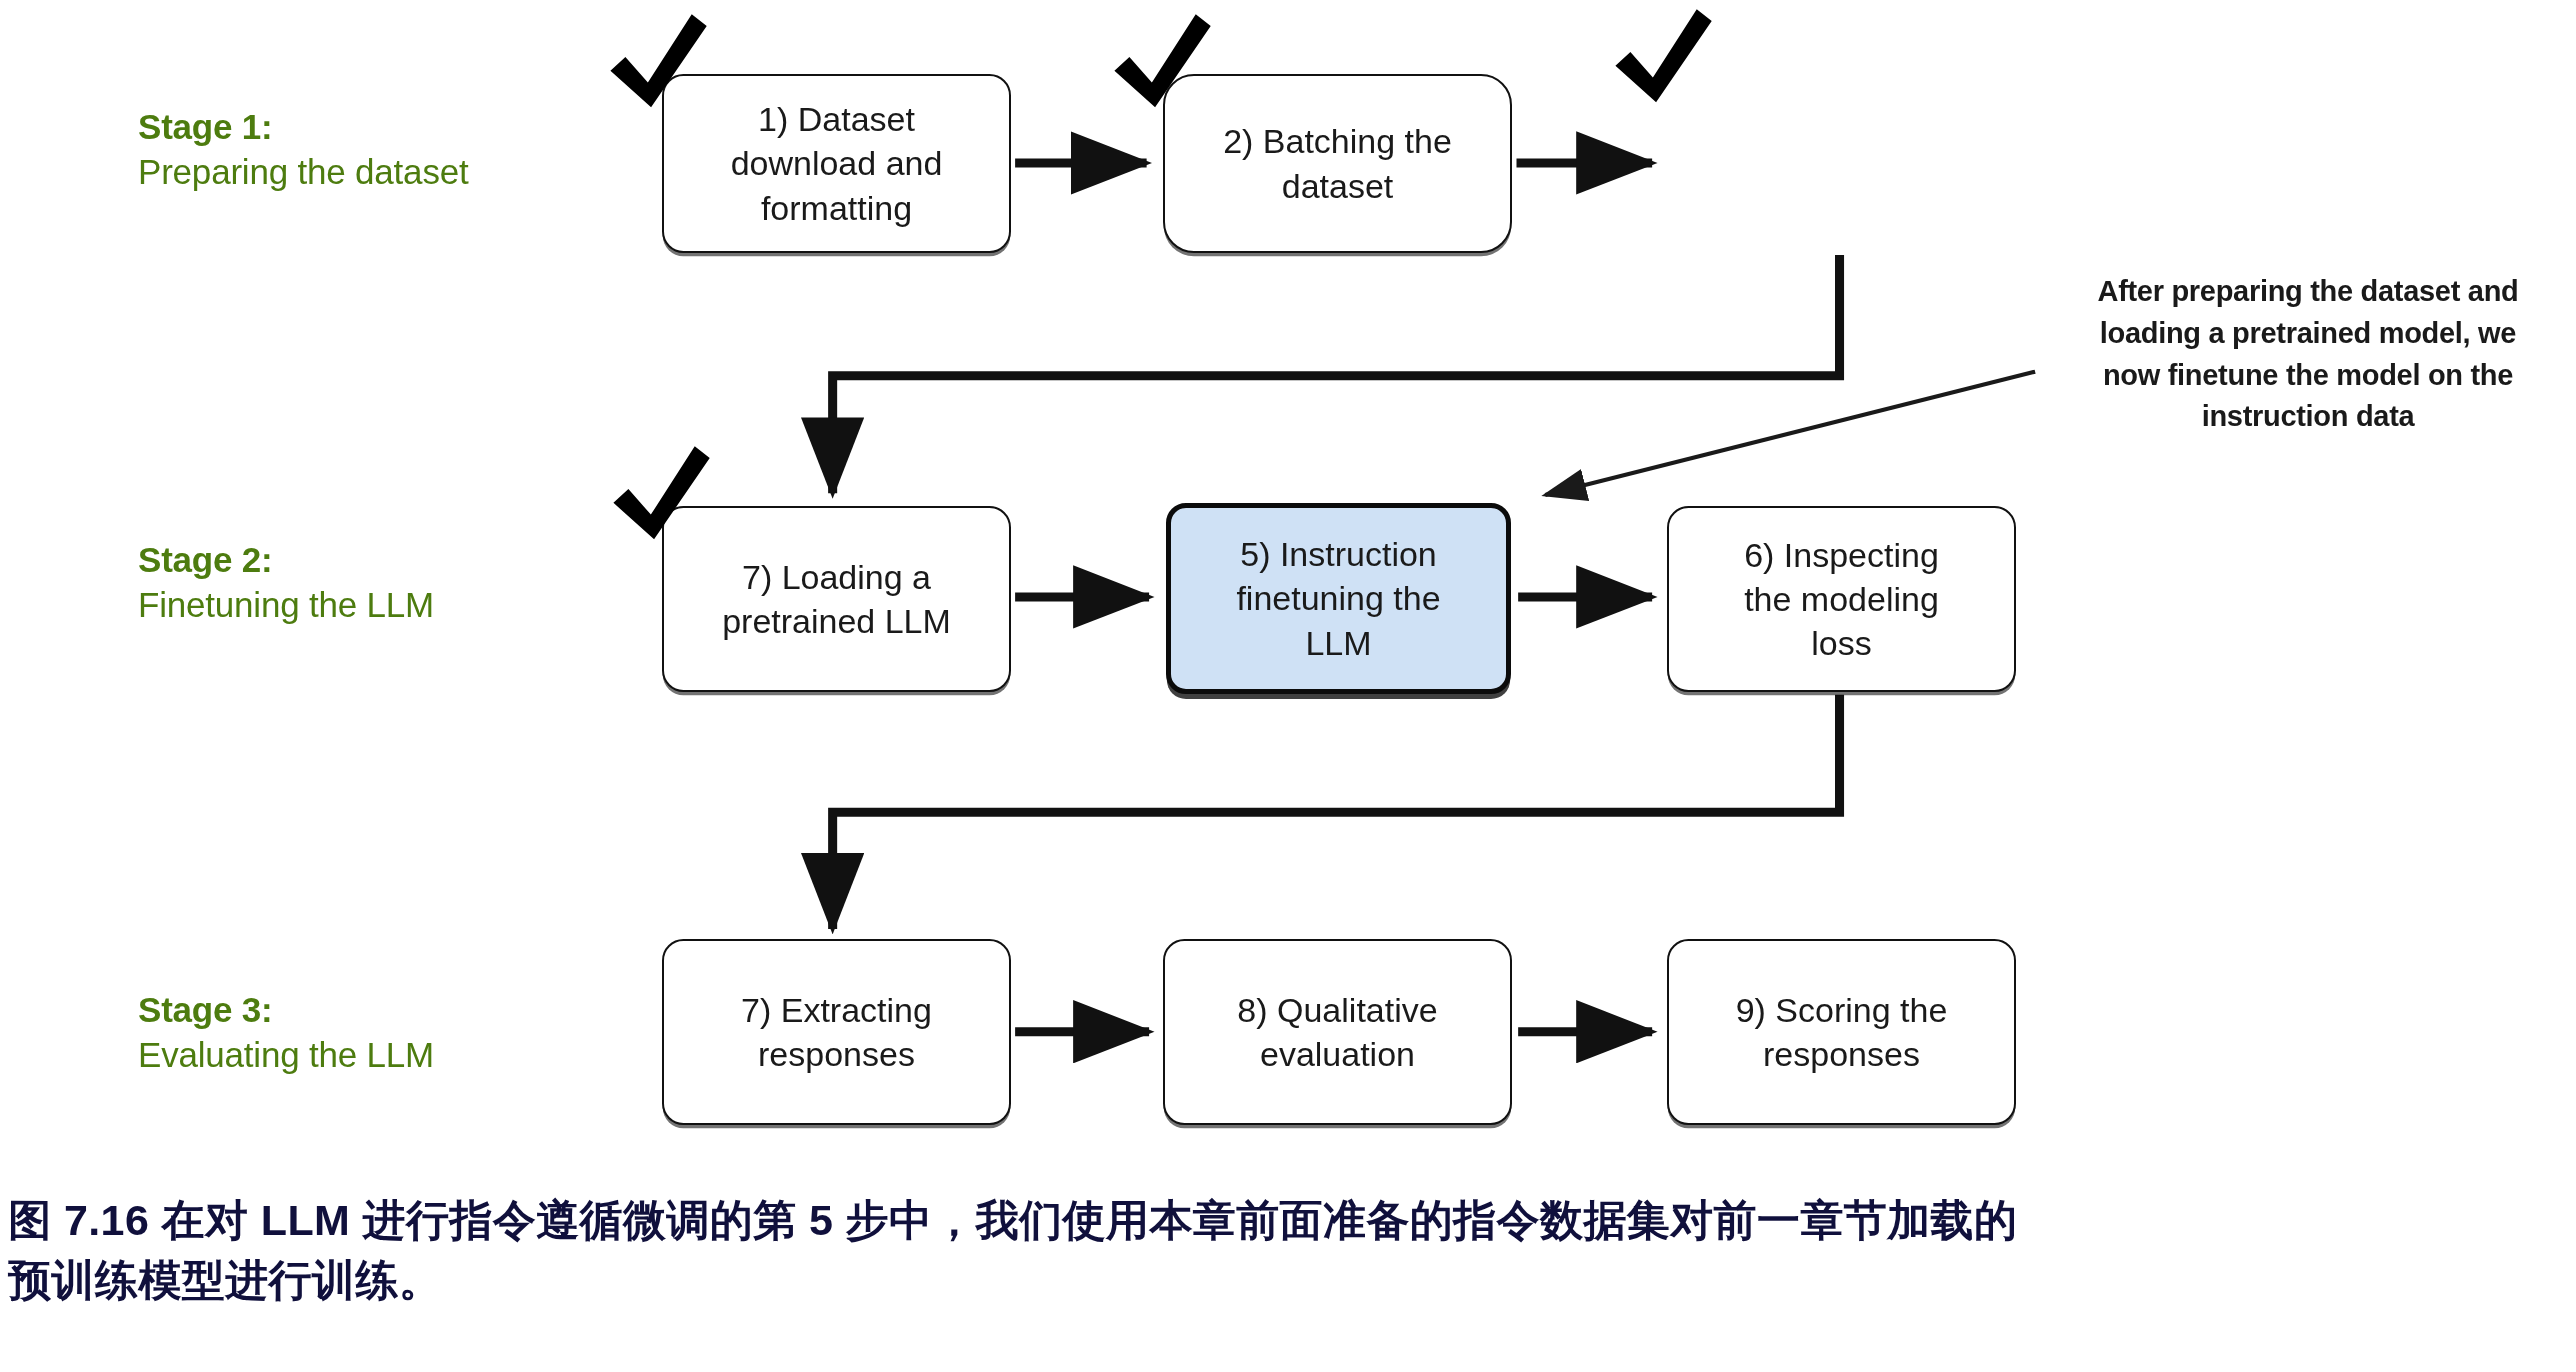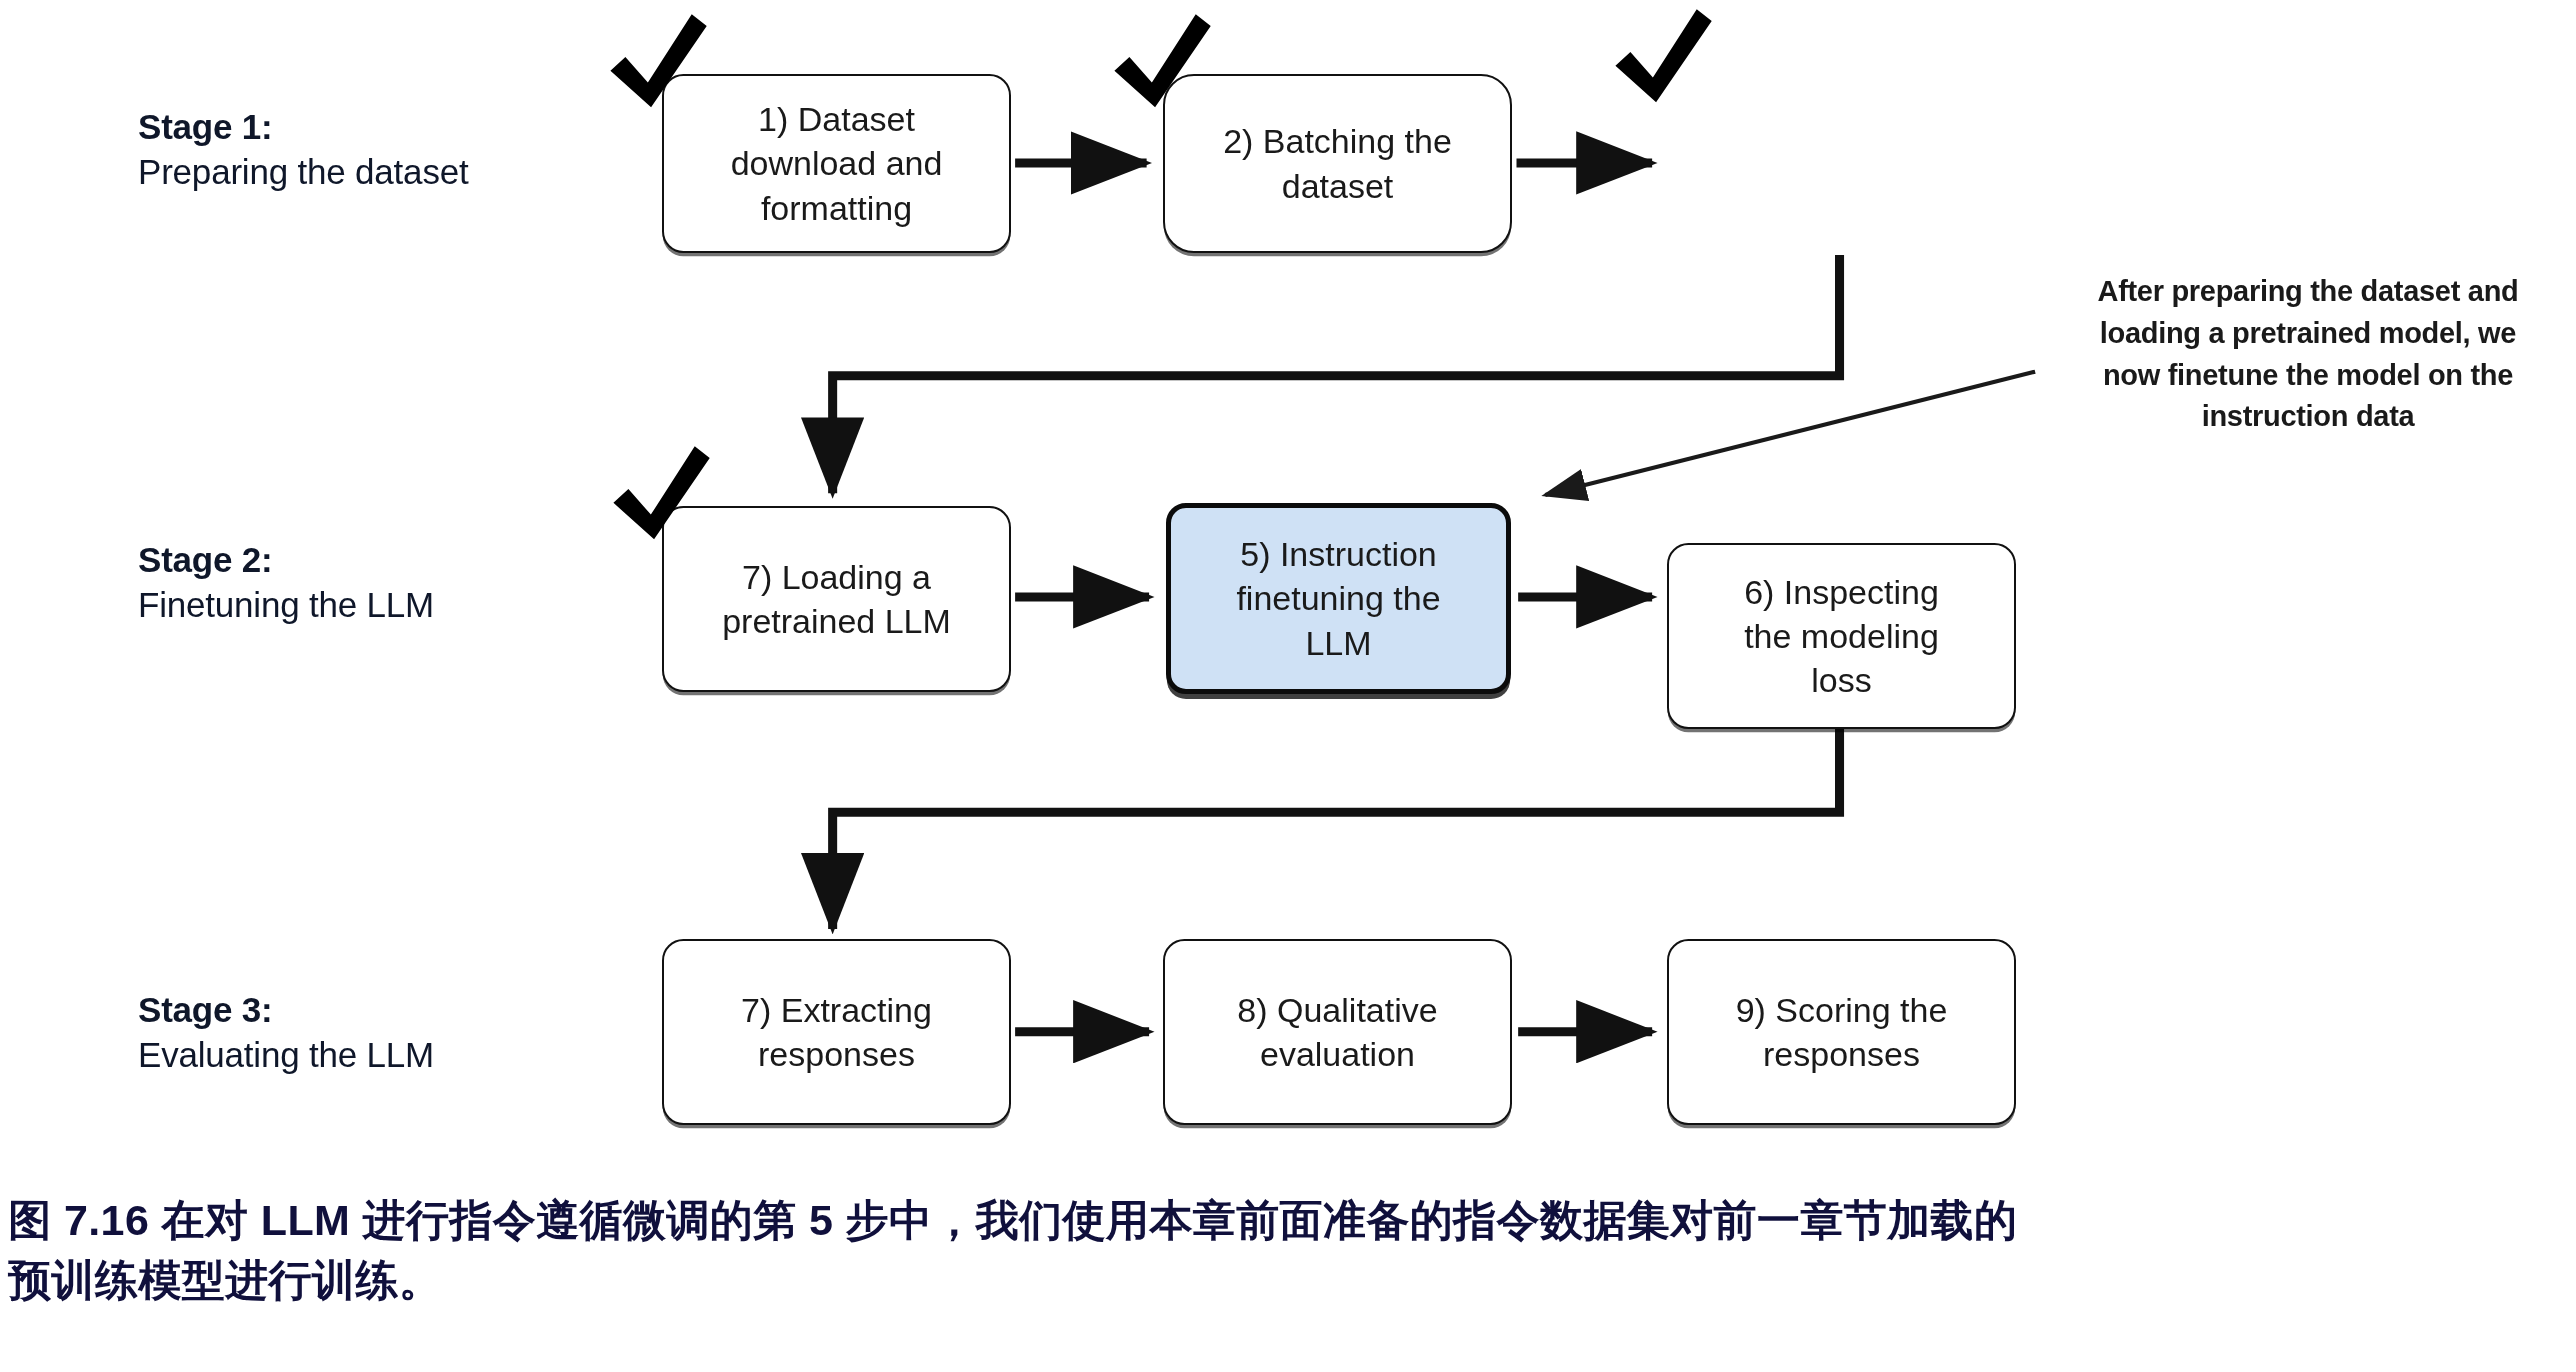--- a/index.html
+++ b/index.html
@@ -23,21 +23,21 @@
   .svg-layer {
     position: absolute;
     left: 0; top: 0;
     width: 2576px;
     height: 1373px;
     pointer-events: none;
   }
   
   .stage-label {
     position: absolute;
-    color: #0f172a;
+    color: #4d7c0f;
     line-height: 1.28;
     white-space: nowrap;
   }
   .stage-label .stage-title {
     display: block;
     font-weight: bold;
     font-size: 35px;
     letter-spacing: -0.2px;
   }
   .stage-label .stage-sub {
@@ -176,21 +176,21 @@
   </div>
 
   <div class="node highlight" style="left:1166px; top:503px; width:345px; height:191px;">
     <span class="node-text">
       <span>5) Instruction</span><br>
       <span>finetuning the</span><br>
       <span>LLM</span>
     </span>
   </div>
 
-  <div class="node" style="left:1667px; top:506px; width:349px; height:186px;margin-top:37px;">
+  <div class="node" style="left:1667px; top:506px; width:349px; height:186px;">
     <span class="node-text">
       <span>6) Inspecting</span><br>
       <span>the modeling</span><br>
       <span>loss</span>
     </span>
   </div>
 
   <div class="node" style="left:662px; top:939px; width:349px; height:186px;">
     <span class="node-text">
       <span>7) Extracting</span><br>

